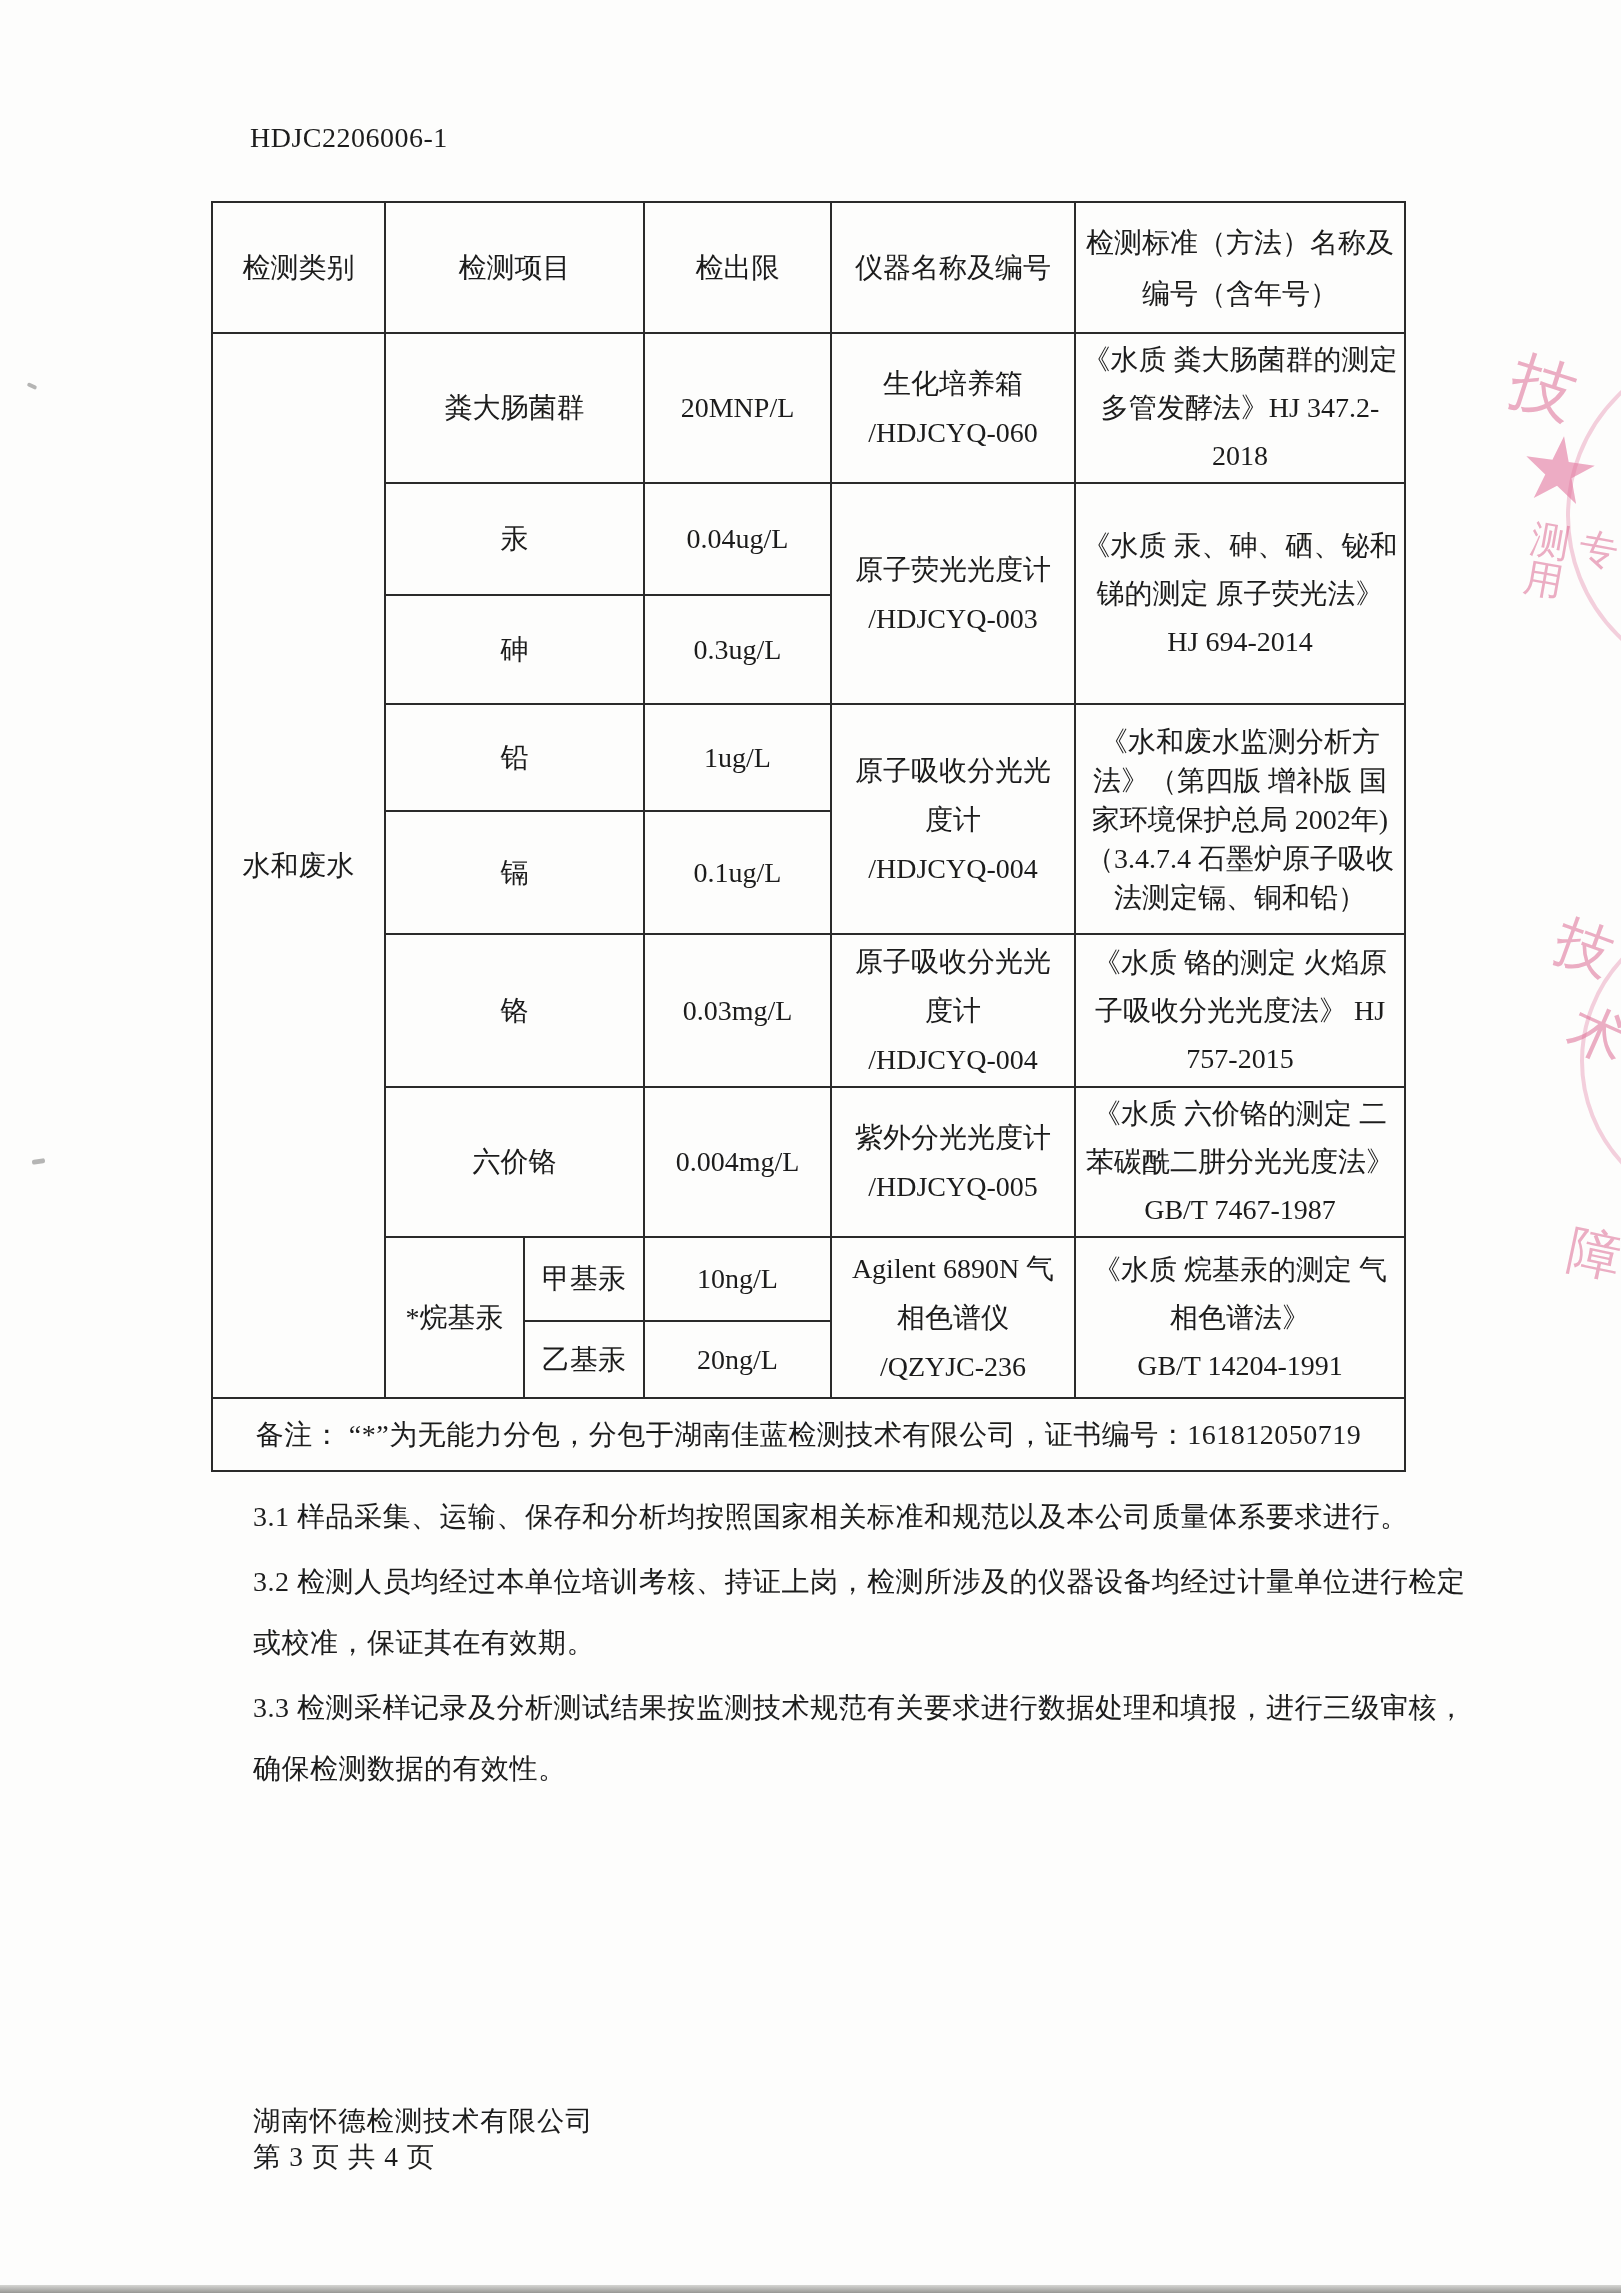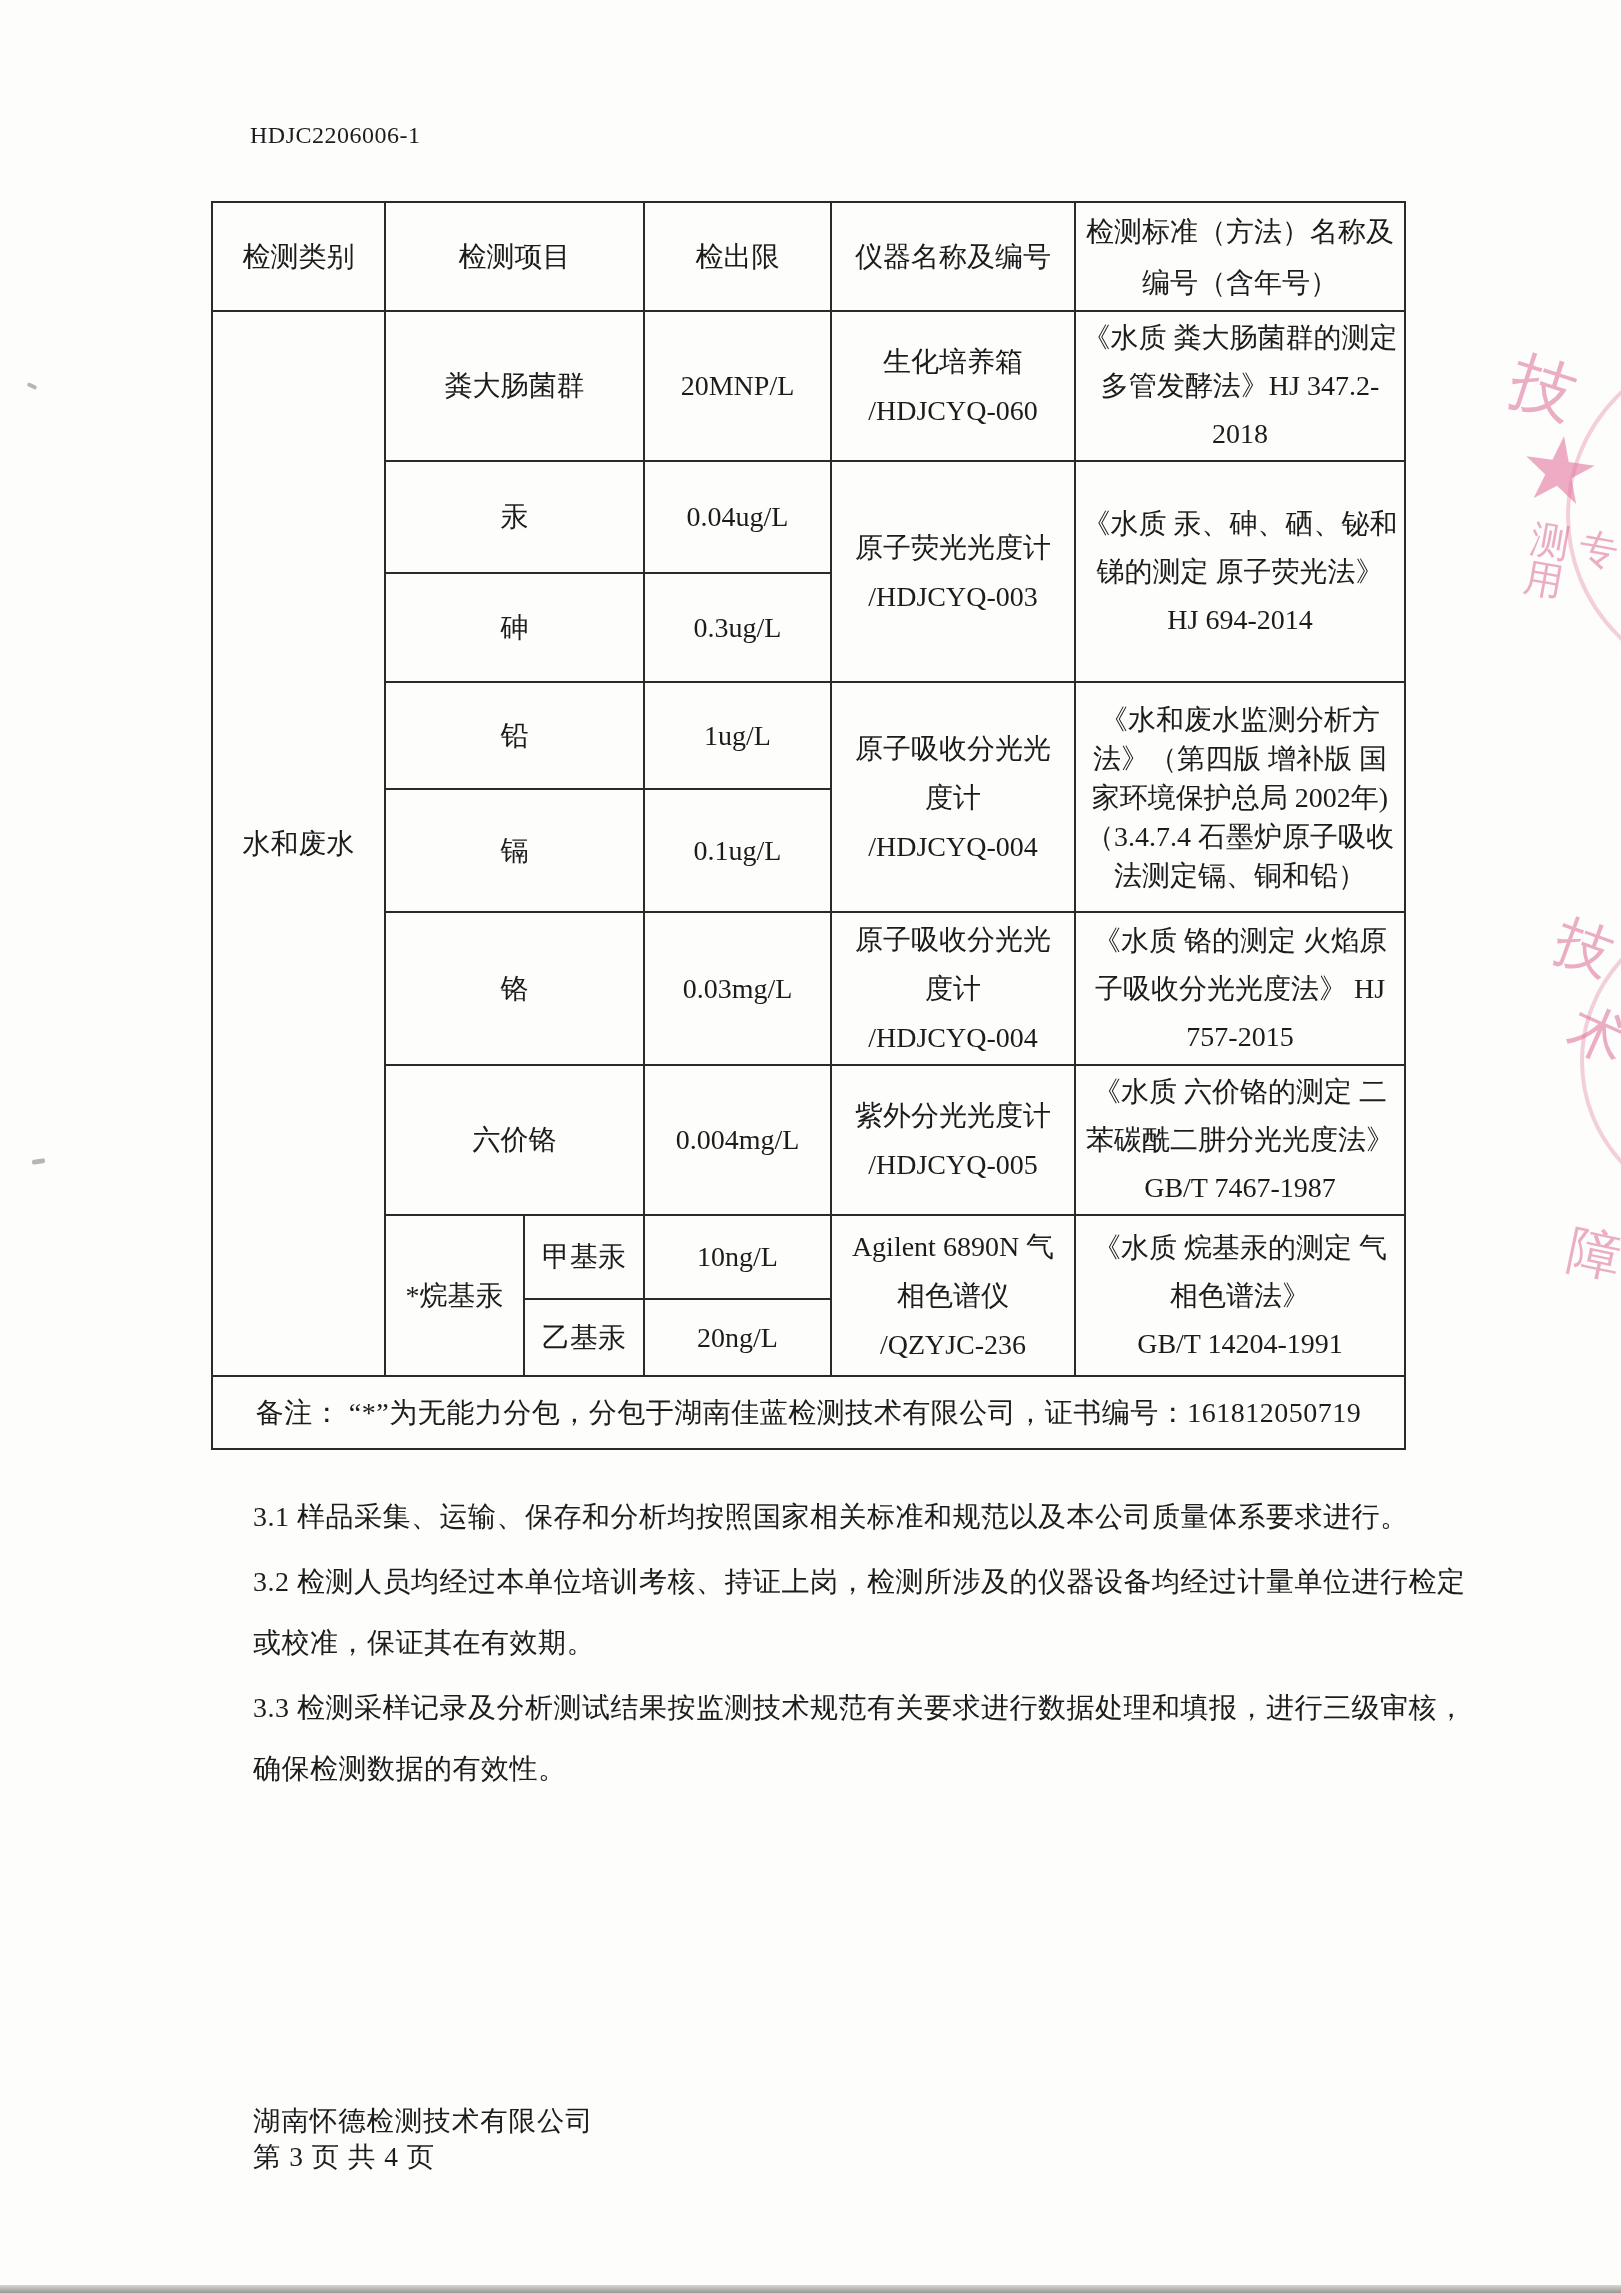--- a/index.html
+++ b/index.html
@@ -9,21 +9,21 @@
     background:#fdfdfc;
     overflow:hidden;
     font-family:"Liberation Serif","DejaVu Serif",serif;
     color:#1c1c1c;
   }
 
   
   .doc-header {
     position:absolute; top:122px; left:250px; width:1157px;
     display:flex; justify-content:space-between;
-    font-size:24px; letter-spacing:0.5px;
+    font-size:28px; letter-spacing:0.5px;
   }
   .doc-footer {
     position:absolute; top:2103px; left:253px; width:1166px;
     display:flex; justify-content:space-between;
     font-size:27.4px; letter-spacing:1px;flex-direction:column;
   }
 
   
   table.report {
     position:absolute; top:201px; left:211px;
@@ -32,21 +32,21 @@
     border:2.9px solid #222;
   }
   table.report th, table.report td {
     border:2px solid #2a2a2a;
     text-align:center; vertical-align:middle;
     font-weight:normal;
     font-size:28px;
     padding:2px 5.9px;
     overflow:hidden;
   }
-  tr.h-head   { height:109px; }
+  tr.h-head   { height:131px; }
   tr.h-r1 { height:141px; }
   tr.h-r2 { height:112px; }
   tr.h-r3 { height:109px; }
   tr.h-r4 { height:107px; }
   tr.h-r5 { height:123px; }
   tr.h-r6 { height:146px; }
   tr.h-r7 { height:145px; }
   tr.h-r8 { height:84px;  }
   tr.h-r9 { height:77px;  }
   tr.h-rem{ height:73px;padding-left:30px;  }

